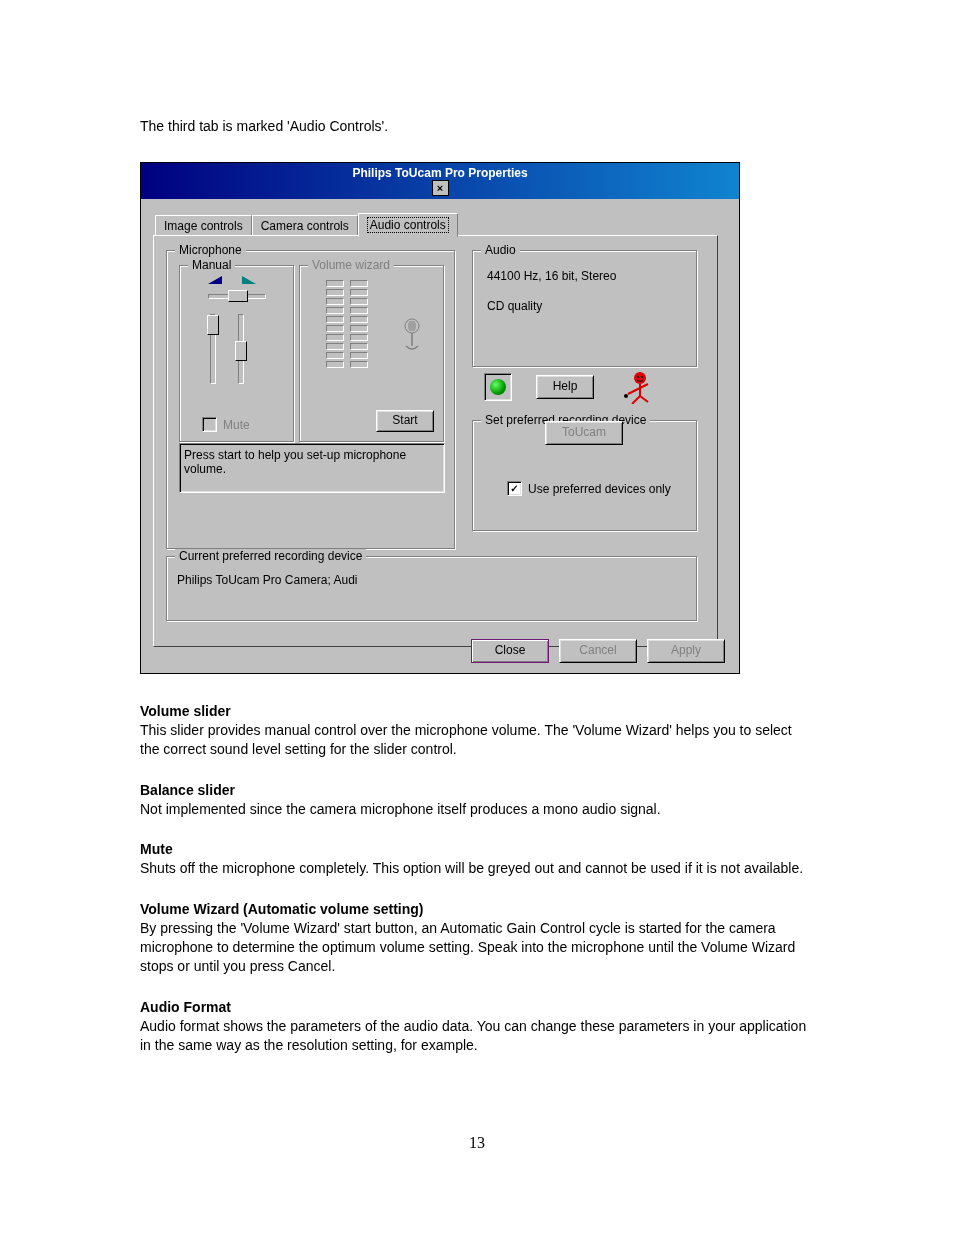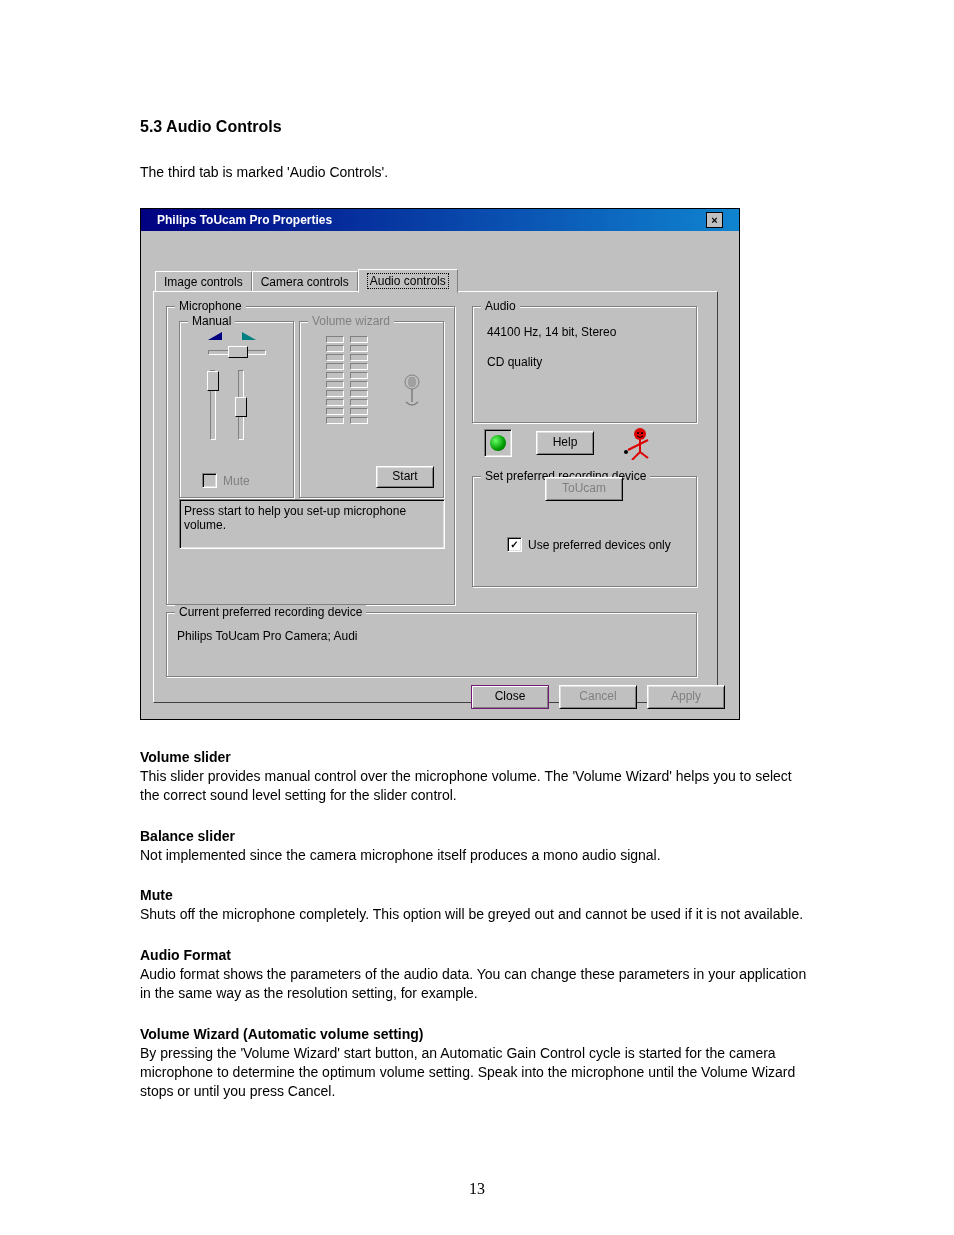--- a/index.html
+++ b/index.html
@@ -33,37 +33,37 @@
   }
   .titlebar {
     background: linear-gradient(to right, #000080, #1084d0);
     color: #fff;
     font-weight: bold;
     font-size: 12px;
     padding: 3px 16px;
     display: flex;
     justify-content: space-between;
     align-items: center;
+    flex-direction: column;
   }
   .close-x {
     background: #c0c0c0;
     border: 1px solid #000;
     width: 15px;
     height: 14px;
     display: flex;
     align-items: center;
     justify-content: center;
     font-family: Arial;
     font-weight: bold;
     font-size: 11px;
     color: #000;
   }
   .dialog-body {
     padding: 12px 12px;
-    margin-top: 24px;
   }
   .tabrow {
     display: flex;
     align-items: flex-end;
     margin-left: 2px;
   }
   .tab {
     padding: 3px 8px;
     background: #c0c0c0;
     border-top: 1px solid #fff;
@@ -277,21 +277,20 @@
     font-family: "Times New Roman", serif;
     font-size: 16px;
     margin-top: 80px;
   }
 </style>
 </head>
 <body>
 
 <div class="page">
 
-  <div class="section-title">5.3 Audio Controls</div>
   <div class="intro">The third tab is marked 'Audio Controls'.</div>
 
   <div class="dialog-wrap">
     <div class="titlebar">
       <span>Philips ToUcam Pro Properties</span>
       <div class="close-x">×</div>
     </div>
 
     <div class="dialog-body">
       <div class="tabrow">
@@ -365,21 +364,21 @@
               <path d="M10 28 Q16 34 22 28" fill="none" stroke="#808080" stroke-width="1.5"></path>
             </svg>
             <div class="btn-3d" style="position:absolute; bottom:10px; right:10px; width:56px; height:20px; line-height:18px;">Start</div>
           </div>
 
           <div class="field-3d" style="position:absolute; left:12px; top:192px; width:256px; height:40px;">Press start to help you set-up microphone volume.</div>
         </div>
 
         <div class="groupbox" style="left:318px; top:14px; width:224px; height:108px;">
           <div class="group-legend">Audio</div>
-          <div style="position:absolute; top:18px; left:14px;">44100 Hz, 14 bit, Stereo</div>
+          <div style="position:absolute; top:18px; left:14px;">44100 Hz, 16 bit, Stereo</div>
           <div style="position:absolute; top:48px; left:14px;">CD quality</div>
         </div>
 
         <div style="position:absolute; left:330px; top:134px; display:flex; align-items:center; gap:24px;">
           <div class="led-box">
               <div class="led-dot"></div>
             </div>
           <div class="btn-3d" style="width:56px; height:22px; line-height:20px;">Help</div>
           <svg width="34" height="34" viewBox="0 0 34 34">
             <circle cx="22" cy="8" r="6" fill="#d00"></circle>
@@ -417,19 +416,19 @@
       <div class="btn-3d grayed">Cancel</div>
       <div class="btn-3d grayed">Apply</div>
     </div>
 
   </div>
 
   <div class="desc-block">
     <p><b>Volume slider</b><br><span>This slider provides manual control over the microphone volume. The 'Volume Wizard' helps you to select the correct sound level setting for the slider control.</span></p>
     <p><b>Balance slider</b><br><span>Not implemented since the camera microphone itself produces a mono audio signal.</span></p>
     <p><b>Mute</b><br><span>Shuts off the microphone completely. This option will be greyed out and cannot be used if it is not available.</span></p>
+    <p><b>Volume Wizard (Automatic volume setting)</b><br><span>By pressing the 'Volume Wizard' start button, an Automatic Gain Control cycle is started for the camera microphone to determine the optimum volume setting. Speak into the microphone until the Volume Wizard stops or until you press Cancel.</span></p>
     <p><b>Audio Format</b><br><span>Audio format shows the parameters of the audio data. You can change these parameters in your application in the same way as the resolution setting, for example.</span></p>
-    <p><b>Volume Wizard (Automatic volume setting)</b><br><span>By pressing the 'Volume Wizard' start button, an Automatic Gain Control cycle is started for the camera microphone to determine the optimum volume setting. Speak into the microphone until the Volume Wizard stops or until you press Cancel.</span></p>
   </div>
 
   <div class="page-num">13</div>
 
 </div>
 
 </body></html>

